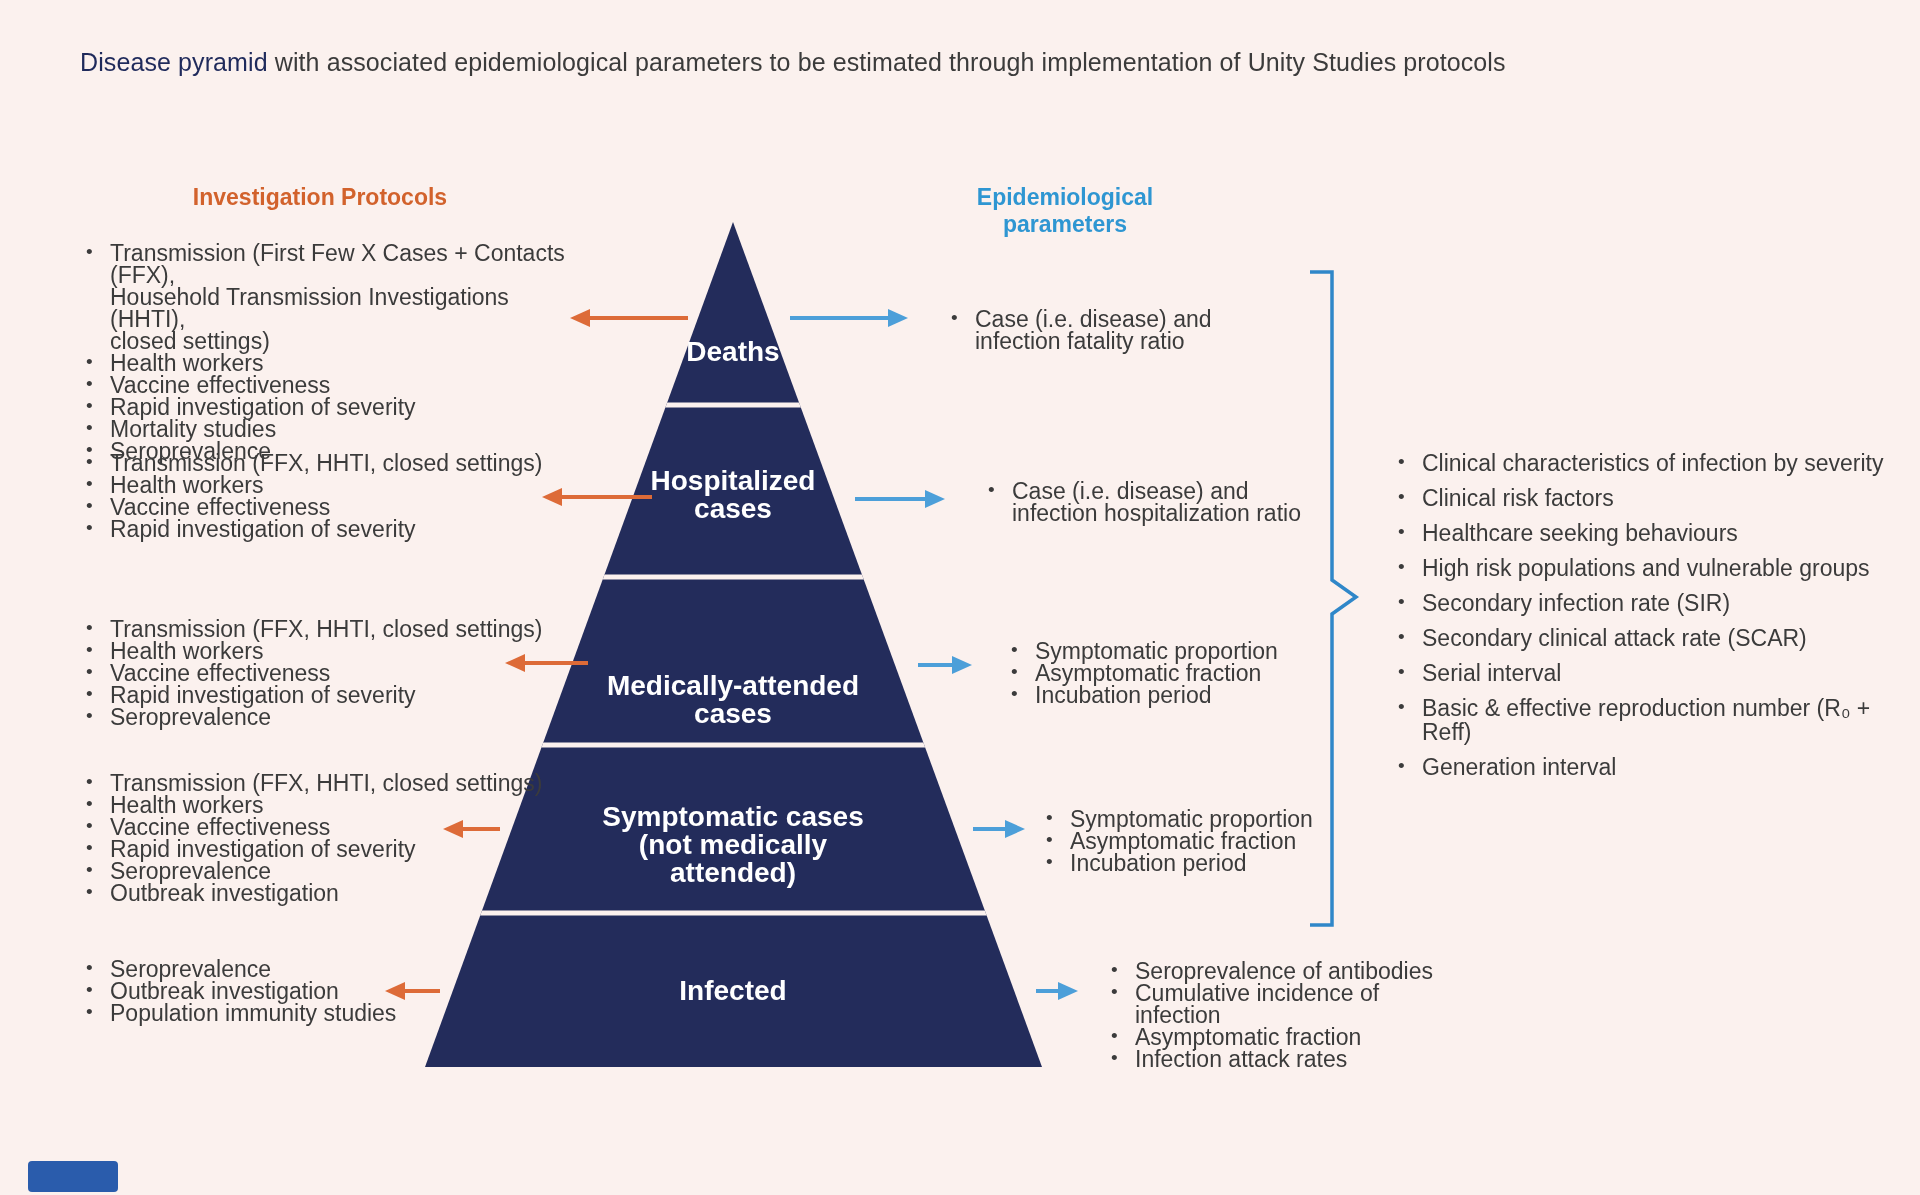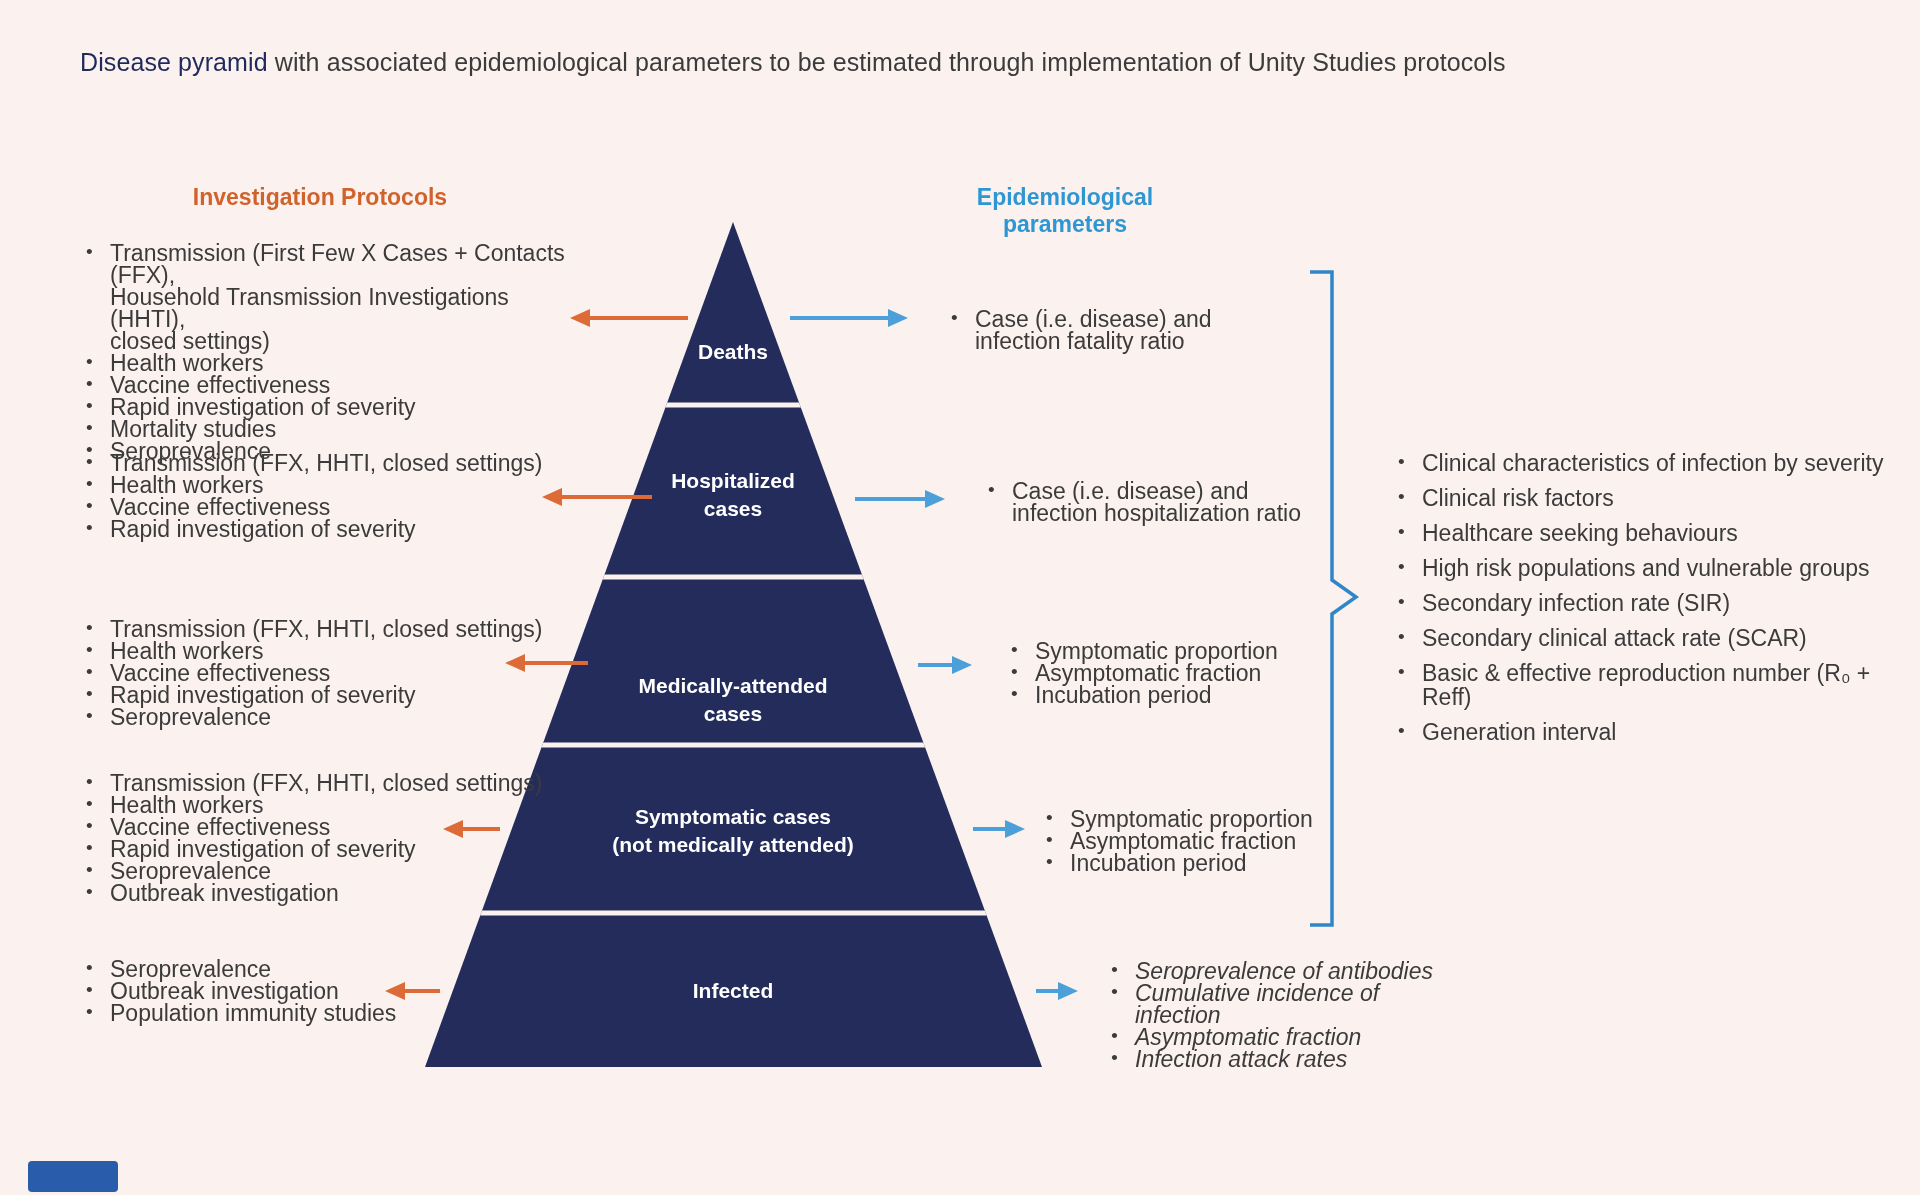--- a/index.html
+++ b/index.html
@@ -36,29 +36,29 @@
   ul.blist li::before{
     content:"\2022";position:absolute;left:6px;top:-1px;
     font-size:19px;color:#3B3B3B;
   }
   ul.left-block{left:80px;width:500px;}
   #lb1{top:242px;} #lb2{top:452px;} #lb3{top:618px;} #lb4{top:772px;} #lb5{top:958px;}
   #rb1{left:945px;top:308px;width:300px;}
   #rb2{left:982px;top:480px;width:320px;}
   #rb3{left:1005px;top:640px;width:320px;}
   #rb4{left:1040px;top:808px;width:320px;}
-  #rb5{left:1105px;top:960px;width:360px;font-style:italic;}
+  #rb5{left:1105px;top:960px;width:360px;}
 
   ul.grouped{left:1392px;top:451px;width:500px;}
   ul.grouped li{line-height:24px;margin-bottom:11px;}
 
   .pyr-label{
     position:absolute;left:583px;width:300px;
     text-align:center;color:#FFFFFF;font-weight:700;
-    font-size:21px;line-height:28px;white-space:pre-line;
+    font-size:28px;line-height:28px;white-space:pre-line;
   }
   #pl1{top:338px;} #pl2{top:467px;} #pl3{top:672px;} #pl4{top:803px;} #pl5{top:977px;}
 
   .footer-bar{
     position:absolute;left:28px;top:1161px;width:90px;height:31px;
     background:#2A5CAC;border-radius:4px;
   }
 </style>
 </head>
 <body>
@@ -188,19 +188,20 @@
       <li>Infection attack rates</li>
     </ul>
 
   <ul class="blist grouped">
       <li>Clinical characteristics of infection by severity</li>
       <li>Clinical risk factors</li>
       <li>Healthcare seeking behaviours</li>
       <li>High risk populations and vulnerable groups</li>
       <li>Secondary infection rate (SIR)</li>
       <li>Secondary clinical attack rate (SCAR)</li>
+      <li>Serial interval</li>
       <li>Basic &amp; effective reproduction number (R₀ + Reff)</li>
       <li>Generation interval</li>
     </ul>
 
   <div class="footer-bar"></div>
 
 </div>
 
 </body></html>

